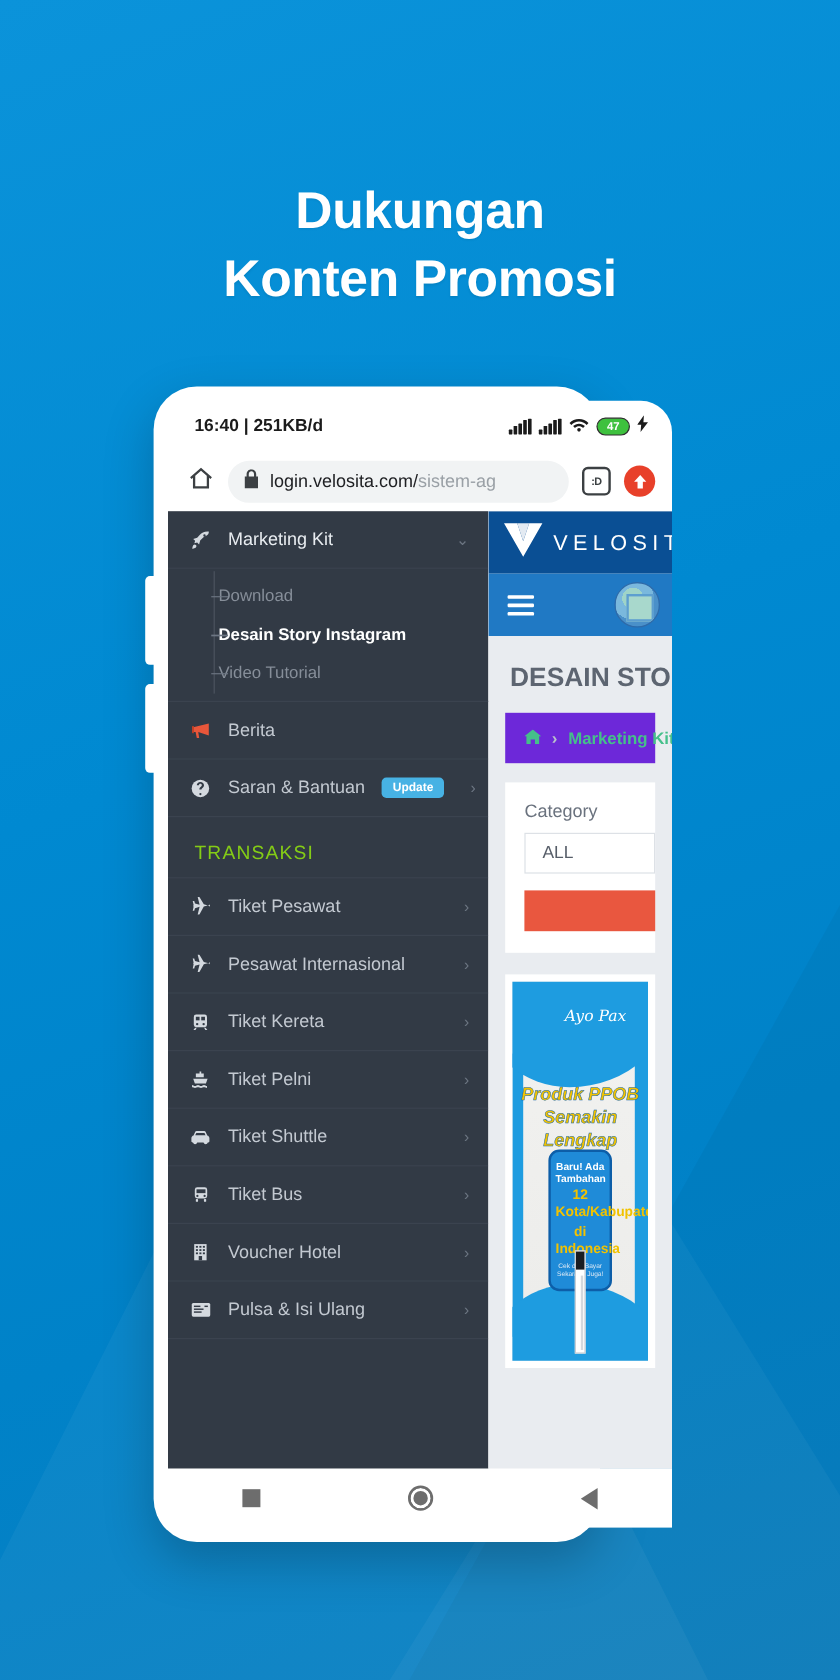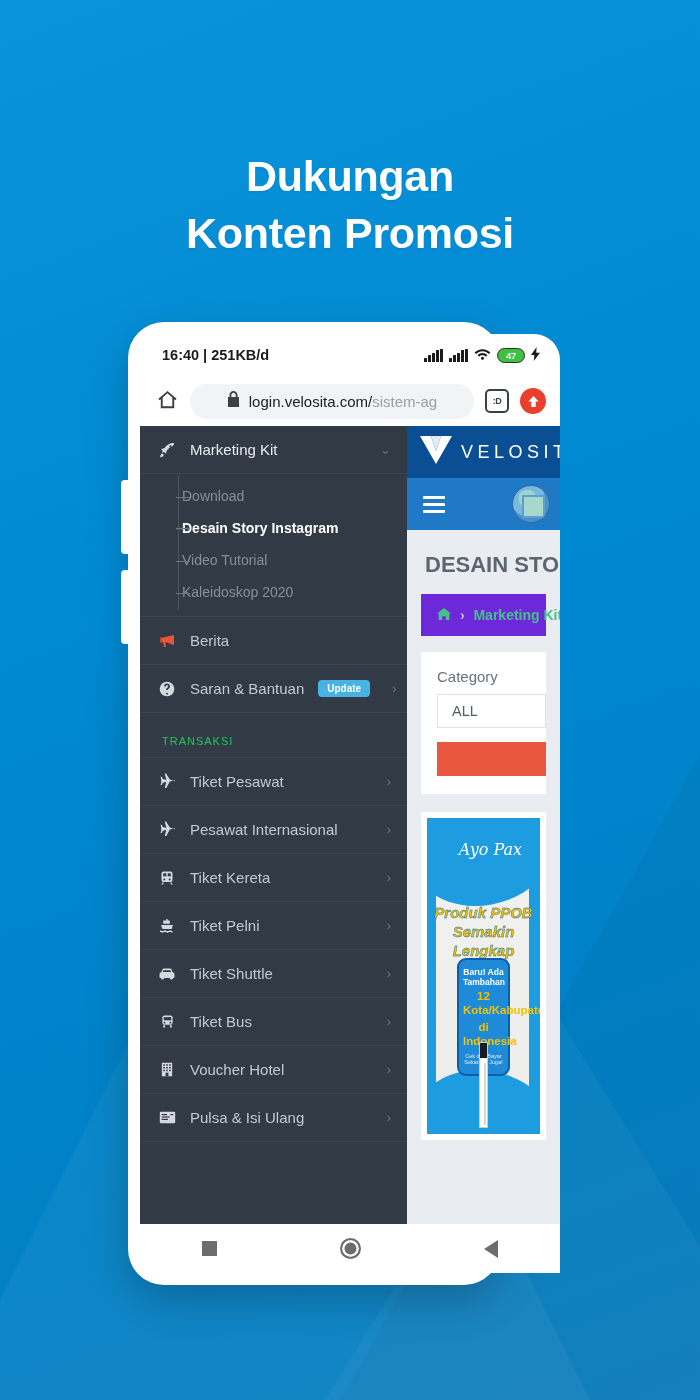--- a/index.html
+++ b/index.html
@@ -79,21 +79,21 @@
     width:28px; height:15px; border-radius:8px; background:#3ec13e;
     color:#fff; font-size:9.5px; font-weight:bold;
     display:flex; align-items:center; justify-content:center;
     border:1.5px solid #2f2f2f; letter-spacing:-0.2px;
   }
 
   
   .urlbar { height:50px; display:flex; align-items:center; padding:0 14px 0 16px; gap:11px; background:#fff; }
   .url-pill {
     flex:1; height:35px; background:#f1f3f4; border-radius:18px;
-    display:flex; align-items:center; padding:0 13px; gap:9px; overflow:hidden;justify-content:center;
+    display:flex; align-items:center; padding:0 13px; gap:9px; overflow:hidden;
   }
   .url-text { font-size:15px; color:#202124; white-space:nowrap; }
   .url-text .dim { color:#9aa0a6; }
   .tabbox {
     width:24px; height:24px; border:2px solid #3c4043; border-radius:5px;
     font-size:9px; font-weight:bold; color:#3c4043;
     display:flex; align-items:center; justify-content:center; letter-spacing:-0.4px;
   }
   .redbtn {
     width:26px; height:26px; border-radius:50%; background:#e8402a;
@@ -119,22 +119,22 @@
   .submenu { position:relative; padding:6px 0 8px 38px; border-bottom:1px solid #3b434f; }
   .submenu:before {
     content:""; position:absolute; left:38px; top:2px; bottom:6px;
     width:1px; background:#4c545f;
   }
   .sub-item { font-size:14px; color:#868e99; padding:8px 0 8px 4px; position:relative; white-space:nowrap; }
   .sub-item:before { content:"—"; position:absolute; left:-2px; color:#6d7683; }
   .sub-item.sel { color:#ffffff; font-weight:bold; }
 
   .section-label {
-    padding:22px 0 10px 22px; font-size:11px; letter-spacing:1px;
-    color:#22c55e; border-bottom:1px solid #3b434f;
+    padding:22px 0 10px 22px; font-size:16px; letter-spacing:1px;
+    color:#84cc16; border-bottom:1px solid #3b434f;
   }
   .badge {
     background:#47b2e4; color:#fff; font-size:10px; font-weight:bold;
     border-radius:4px; padding:3px 9px; margin-right:8px;
   }
 
   
   .brandbar { height:52px; background:#0a4f94; display:flex; align-items:center; padding-left:12px; gap:8px; }
   .brandtext { color:#fff; font-size:18px; letter-spacing:4.5px; white-space:nowrap; }
   .bluebar { height:52px; background:#2079c4; display:flex; align-items:center; padding:0 10px 0 16px; justify-content:space-between; }
@@ -167,21 +167,21 @@
   .promo-wave-top {
     position:absolute; top:0; left:-20%; width:140%; height:88px;
     background:#1e9ce0; border-radius:0 0 60% 48% / 0 0 100% 76%;
   }
   .promo-wave-bot {
     position:absolute; bottom:-26px; left:-20%; width:140%; height:90px;
     background:#1e9ce0; border-radius:52% 60% 0 0 / 86% 100% 0 0;
   }
   .promo-edge-l { position:absolute; left:0; top:60px; bottom:20px; width:9px; background:#1e9ce0; }
   .promo-edge-r { position:absolute; right:0; top:56px; bottom:20px; width:11px; background:#1e9ce0; }
-  .promo-script { position:absolute; top:22px; right:18px; font-size:16px; color:#fff; font-style:italic; font-family:"DejaVu Serif",serif; }
+  .promo-script { position:absolute; top:22px; right:18px; font-size:13px; color:#fff; font-style:italic; font-family:"DejaVu Serif",serif; }
   .promo-h {
     position:absolute; top:86px; left:0; right:0; text-align:center;
     font-size:15px; font-weight:bold; font-style:italic; line-height:1.25;
     color:#f2c200; -webkit-text-stroke:0.4px #1463a8;
   }
   .promo-box {
     position:absolute; top:140px; left:30px; right:30px;
     background:#1f8bd8; border:2px solid #0d5ea8; border-radius:9px;
     padding:7px 4px 9px; text-align:center;
   }
@@ -294,21 +294,20 @@
               </svg>
           </span>
           <span class="lbl">Marketing Kit</span>
           <span class="chev">⌄</span>
         </div>
 
         <div class="submenu">
           <div class="sub-item">Download</div>
           <div class="sub-item sel">Desain Story Instagram</div>
           <div class="sub-item">Video Tutorial</div>
-          <div class="sub-item">Kaleidoskop 2020</div>
         </div>
 
         <div class="nav-row">
           <span class="ico">
             <svg width="17" height="15" viewBox="0 0 17 15">
                 <path d="M2 5v4h2l1 5h2l-.8-5L15 12V2L2 5z" fill="#e8563a"></path>
                 <path d="M1 4.6v4.8c0 .4.3.6.6.6h.9V4h-.9c-.3 0-.6.3-.6.6z" fill="#c23f25"></path>
               </svg>
           </span>
           <span class="lbl">Berita</span>

